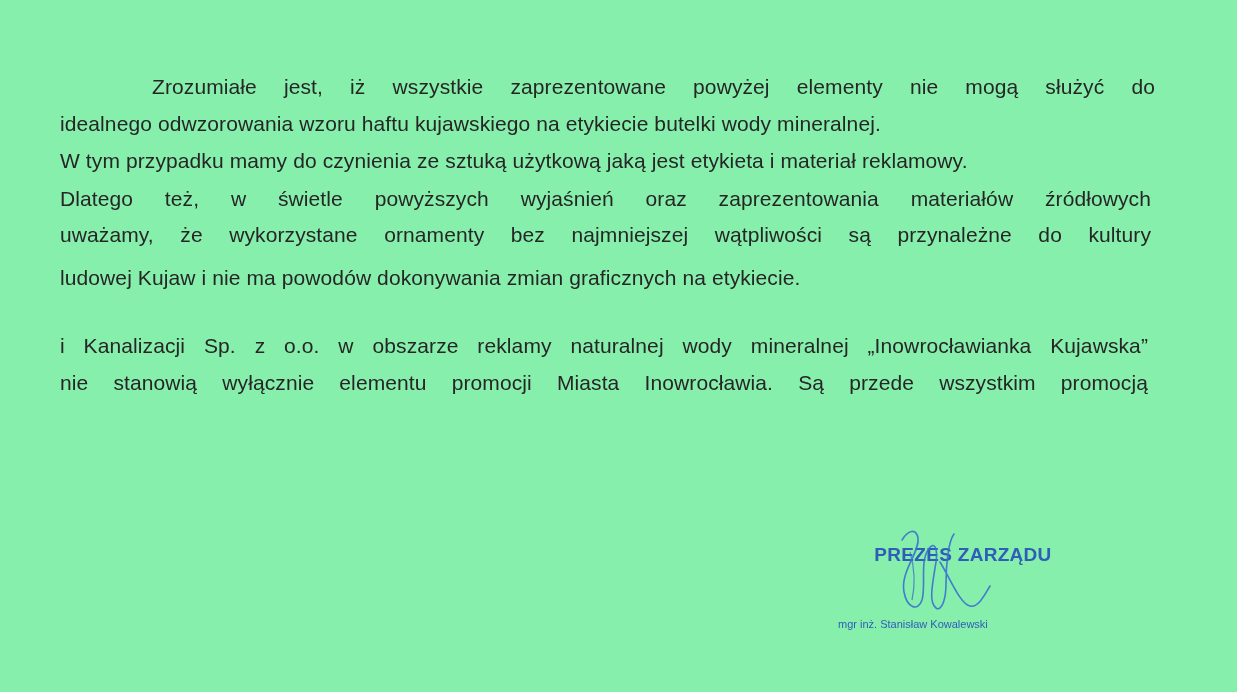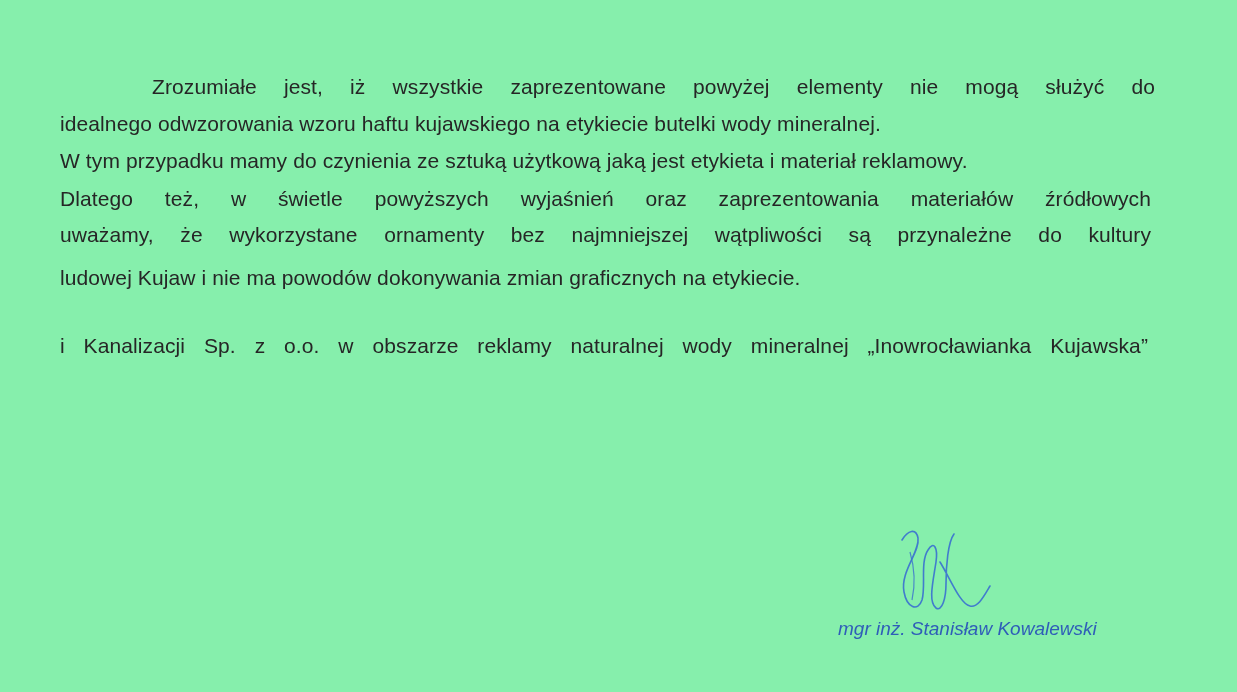--- a/index.html
+++ b/index.html
@@ -39,22 +39,21 @@
       font-family: "Liberation Sans", "DejaVu Sans", sans-serif;
       font-weight: bold;
       font-size: 19px;
       line-height: 22px;
       text-align: center;
       letter-spacing: 0.3px;
     }
     .signer {
       position: absolute;
       color: #2f5db8;
-      font-style: italic;
-      font-size: 19px;
+      font-size: 11px;
       font-family: "Liberation Sans", "DejaVu Sans", sans-serif;
       white-space: nowrap;
     }
     .signature {
       position: absolute;
       left: 880px;
       top: 522px;
       width: 130px;
       height: 100px;
     }
@@ -67,22 +66,24 @@
   <div class="line justify" style="left:152px; top:74px; width:1003px;">Zrozumiałe jest, iż wszystkie zaprezentowane powyżej elementy nie mogą służyć do</div>
   <div class="line" style="left:60px; top:111px;text-align:right;">idealnego odwzorowania wzoru haftu kujawskiego na etykiecie butelki wody mineralnej.</div>
 
   <div class="line" style="left:60px; top:148px;">W tym przypadku mamy do czynienia ze sztuką użytkową jaką jest etykieta i materiał reklamowy.</div>
 
   <div class="line justify" style="left:60px; top:186px; width:1091px;">Dlatego też, w świetle powyższych wyjaśnień oraz zaprezentowania materiałów źródłowych</div>
   <div class="line justify" style="left:60px; top:222px; width:1091px;">uważamy, że wykorzystane ornamenty bez najmniejszej wątpliwości są przynależne do kultury</div>
   <div class="line" style="left:60px; top:259px;margin-top:6px;">ludowej Kujaw i nie ma powodów dokonywania zmian graficznych na etykiecie.</div>
 
   <div class="line justify" style="left:60px; top:333px; width:1088px;">i Kanalizacji Sp. z o.o. w obszarze reklamy naturalnej wody mineralnej „Inowrocławianka Kujawska”</div>
+  <div class="line justify" style="left:60px; top:370px; width:1088px;">nie stanowią wyłącznie  elementu promocji Miasta Inowrocławia. Są przede wszystkim promocją</div>
 
   <div class="stamp" style="left:848px; top:544px; width:230px;">
+    <div>PREZES ZARZĄDU</div>
   </div>
 
   <svg class="signature" viewBox="0 0 130 100" xmlns="http://www.w3.org/2000/svg">
     <path d="M22 18 C 28 8, 36 6, 38 16 C 40 30, 20 50, 24 70 C 27 86, 38 90, 42 78 C 46 64, 40 40, 48 28 C 54 18, 58 26, 56 40 C 53 60, 48 80, 56 86 C 62 90, 66 76, 66 62 C 66 44, 68 20, 74 12 M 60 40 C 70 56, 80 82, 90 84 C 98 86, 104 74, 110 64" fill="none" stroke="#3a6fd0" stroke-width="1.6" stroke-linecap="round" stroke-linejoin="round" opacity="0.9"></path>
     <path d="M30 30 C 34 44, 36 60, 32 78" fill="none" stroke="#3a6fd0" stroke-width="1.2" opacity="0.8"></path>
   </svg>
 
   <div class="signer" style="left:838px; top:618px;">mgr inż. Stanisław Kowalewski</div>
 </div>
 

